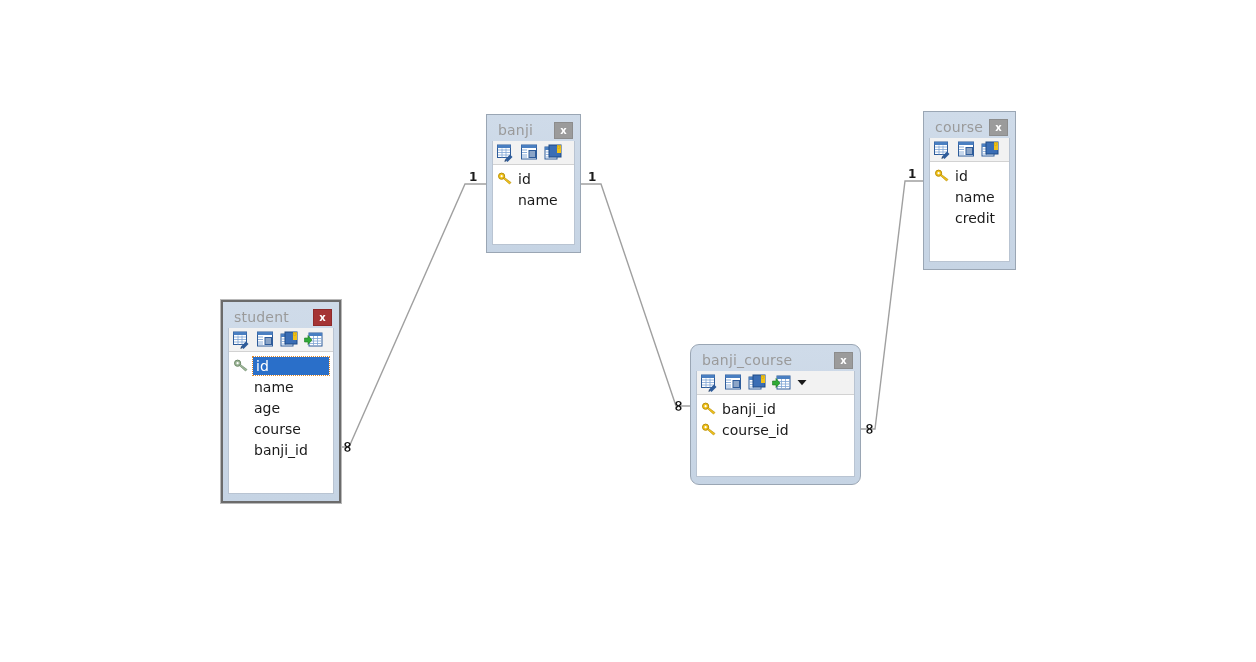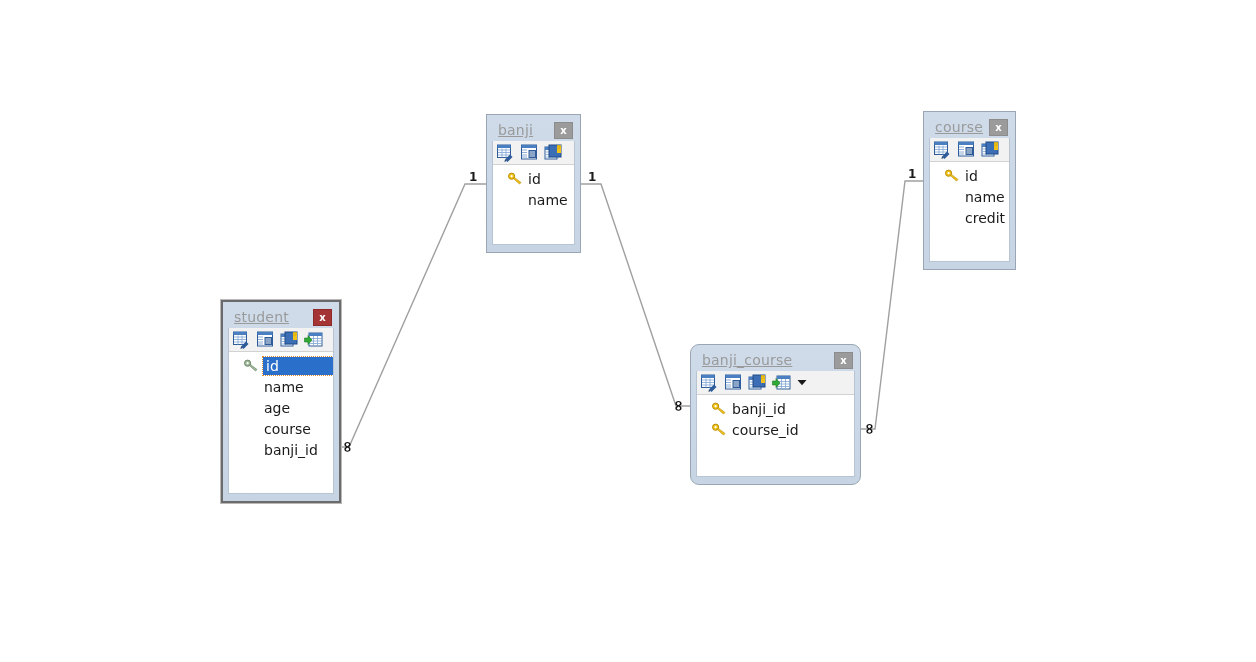--- a/index.html
+++ b/index.html
@@ -50,21 +50,20 @@
     justify-content: space-between;
     padding: 0 2px 0 6px;
     box-sizing: border-box;
   }
   .ent-title {
     font-size: 14px;
     color: #9a9a9a;
     letter-spacing: 0.2px;
     white-space: nowrap;
     line-height: 16px;
-    text-decoration: underline;
   }
   .ent-close {
     width: 19px;
     height: 17px;
     display: inline-flex;
     align-items: center;
     justify-content: center;
     font-size: 10px;
     font-weight: bold;
     color: #ffffff;
@@ -108,21 +107,21 @@
   }
 
   .ent-fields {
     padding: 3px 0 0 0;
     flex: 1 1 auto;
   }
   .field {
     display: flex;
     align-items: center;
     height: 21px;
-    padding-left: 15px;
+    padding-left: 5px;
     font-size: 14px;
     color: #1a1a1a;
     box-sizing: border-box;
     white-space: nowrap;
   }
   .field .key-slot {
     width: 18px;
     height: 16px;
     flex: 0 0 auto;
     margin-right: 2px;

